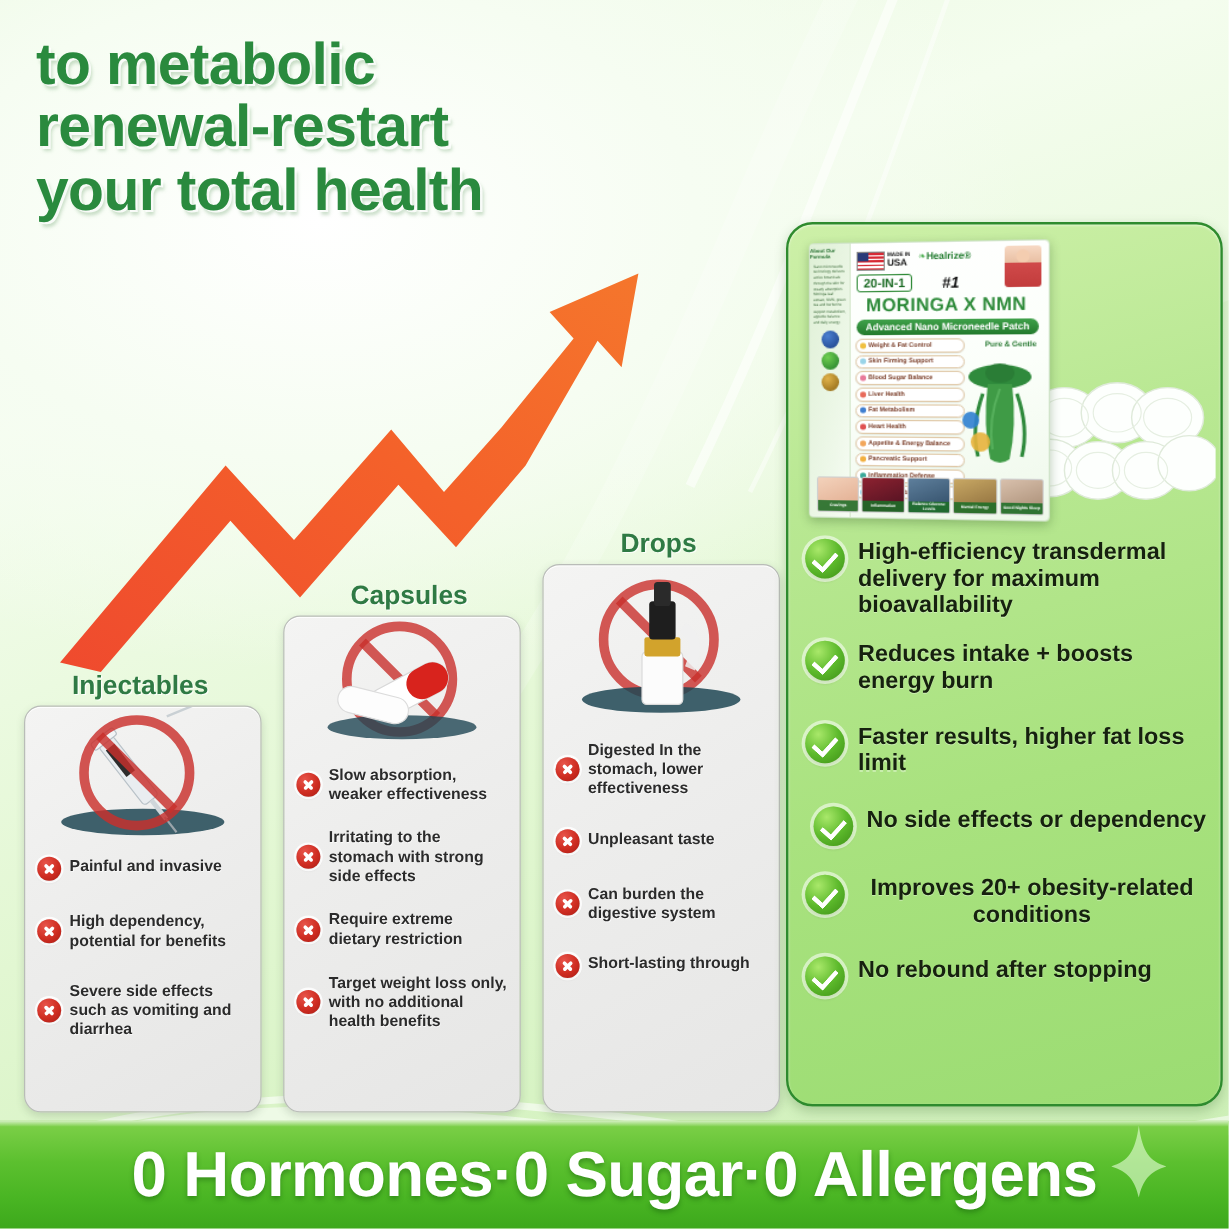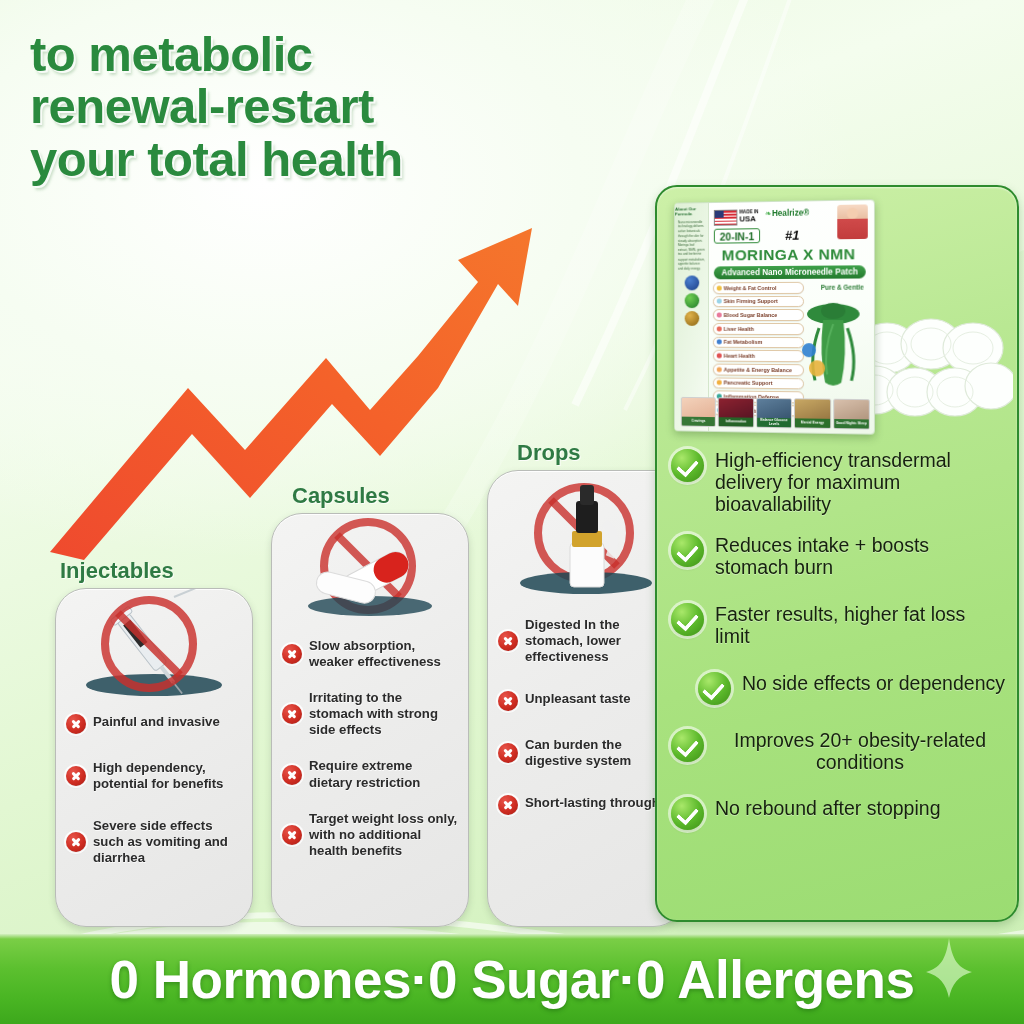--- a/index.html
+++ b/index.html
@@ -28,24 +28,23 @@
   #arrow{position:absolute;left:40px;top:160px;width:640px;height:400px;}
   
   .cat-label{
     position:absolute;font-size:22px;font-weight:bold;color:#2f7a44;
     text-shadow:1px 1px 0 rgba(255,255,255,.8);
     white-space:nowrap;
   }
   .card{
     position:absolute;
     background:linear-gradient(150deg,#f4f4f3 0%,#ededec 45%,#e6e6e5 100%);
-    border:1.6px solid #b9bcb8;border-radius:31px;
+    border:1.6px solid #b9bcb8;border-radius:14px;
     box-shadow:0 3px 7px rgba(70,90,70,.20), inset 0 1px 0 rgba(255,255,255,.9);
     overflow:hidden;
-    margin-left:35px;
   }
   .card-art{position:relative;width:100%;}
   .bullets{position:absolute;left:10px;right:9px;}
   .bullet{display:flex;align-items:flex-start;gap:7px;margin-bottom:13px;}
   .bullet .btxt{
     font-size:13.2px;line-height:1.22;font-weight:bold;color:#2b2b2b;
     text-shadow:0.5px 0.5px 0 rgba(255,255,255,.75);
   }
   .xbadge{flex:0 0 auto;width:20px;height:20px;border-radius:50%;
     background:radial-gradient(circle at 34% 28%,#e7544a 0%,#cf2d22 55%,#a81c14 100%);
@@ -135,21 +134,21 @@
   .chk{flex:0 0 auto;width:33px;height:33px;border-radius:50%;
     background:radial-gradient(circle at 33% 27%,#a9e86a 0%,#5cb92b 52%,#3d8f16 100%);
     box-shadow:0 0 0 3px rgba(255,255,255,.55),0 2px 3px rgba(0,0,0,.22);
     position:relative;}
   .chk:after{
     content:"";position:absolute;left:9.5px;top:7px;width:9px;height:16px;
     border:solid #fff;border-width:0 4.4px 4.4px 0;transform:rotate(42deg);
     border-radius:1px;
   }
   .ben .btext{
-    font-size:19.5px;line-height:1.12;font-weight:normal;color:#16210f;
+    font-size:19.5px;line-height:1.12;font-weight:bold;color:#16210f;
     text-shadow:0 1px 0 rgba(255,255,255,.35);
     padding-top:1px;
   }
   
   #banner{
     position:absolute;left:0;bottom:0;width:1024px;height:90px;
     background:linear-gradient(180deg,#7fd14a 0%,#5cc02f 38%,#49b523 72%,#3da81c 100%);
     overflow:hidden;
   }
   #banner:before{
@@ -414,21 +413,21 @@
       </div>
     </div>
 
     <div id="benefits">
       <div class="ben">
         <span class="chk"></span>
         <span class="btext">High-efficiency transdermal delivery for maximum bioavallability</span>
       </div>
       <div class="ben" style="margin-bottom:24px;">
         <span class="chk"></span>
-        <span class="btext">Reduces intake + boosts stomach burn</span>
+        <span class="btext">Reduces intake + boosts energy burn</span>
       </div>
       <div class="ben" style="margin-bottom:24px;">
         <span class="chk"></span>
         <span class="btext">Faster results, higher fat loss limit</span>
       </div>
       <div class="ben" style="margin-bottom:24px;justify-content:flex-end;">
         <span class="chk"></span>
         <span class="btext">No side effects or dependency</span>
       </div>
       <div class="ben" style="margin-bottom:24px;text-align:center;">

